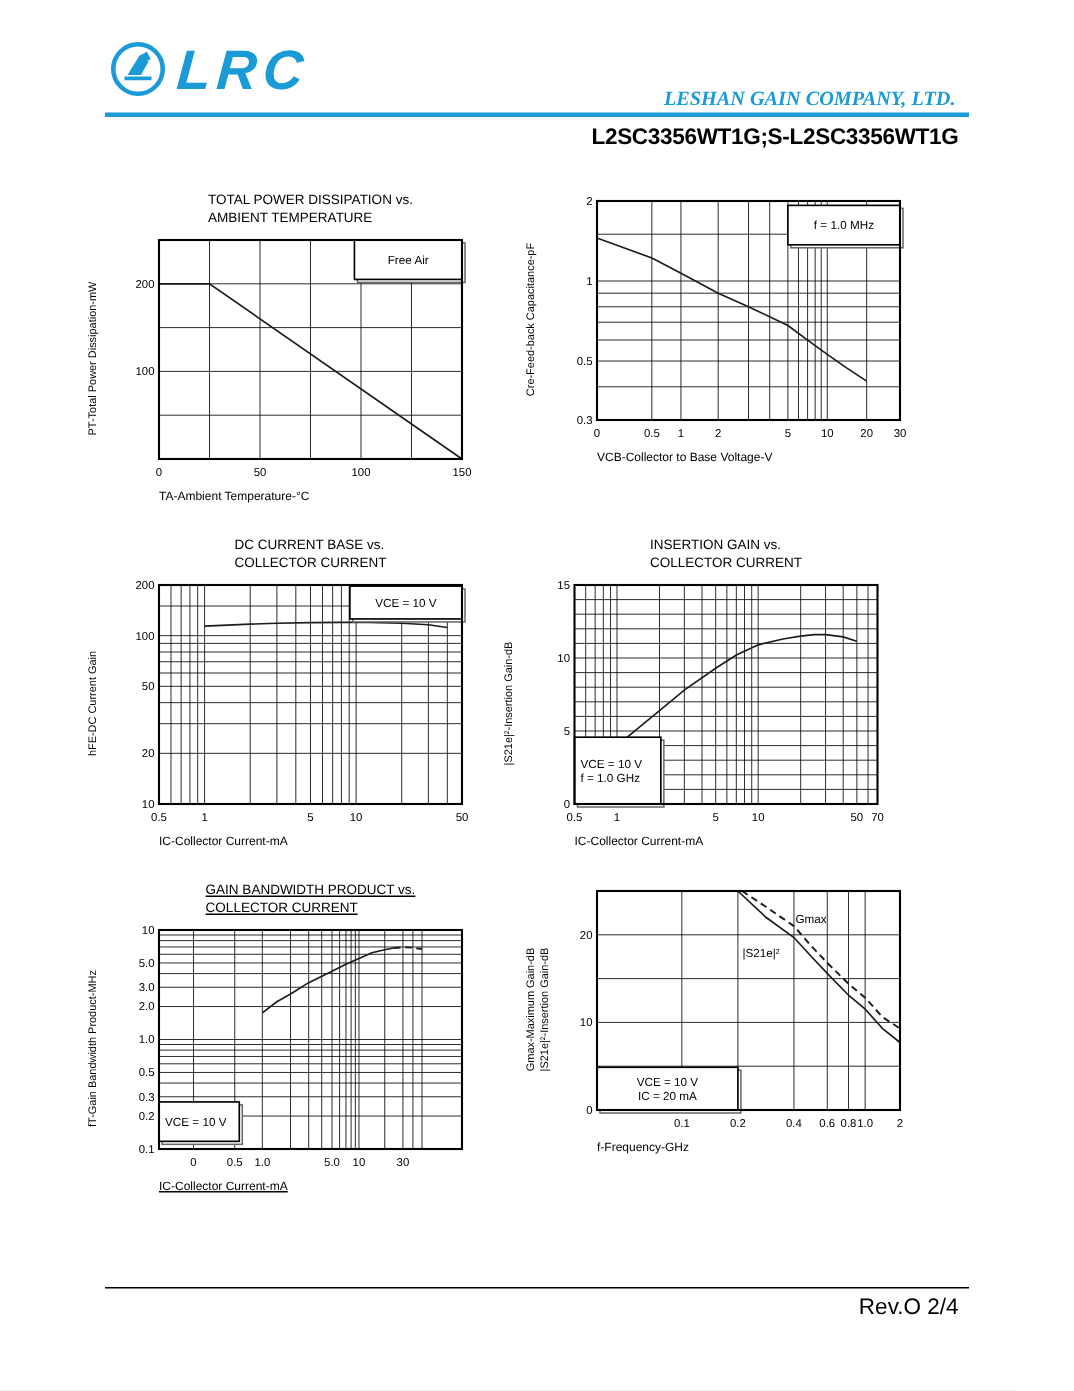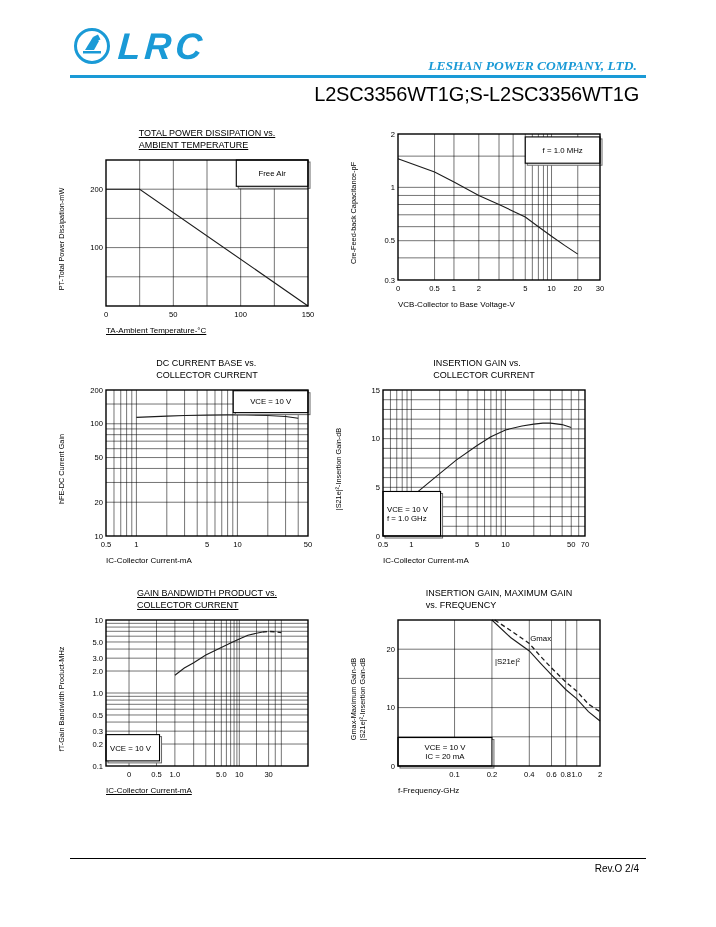--- a/index.html
+++ b/index.html
@@ -9,21 +9,21 @@
   
   .logo{position:absolute;left:72px;top:26px;display:flex;align-items:center;}
   .logo-mark{width:40px;height:40px;}
   .logo-text{font-size:37px;font-weight:bold;font-style:italic;
              color:var(--accent);letter-spacing:4px;line-height:1;margin-left:6px;
              transform:skewX(-4deg);}
   .company{position:absolute;right:79px;top:58px;font-family:"Liberation Serif",serif;
            font-weight:bold;font-style:italic;font-size:13.5px;color:var(--accent);}
   .header-rule{position:absolute;left:70px;top:75px;width:576px;height:2.5px;
                background:var(--accent);}
-  .part-number{position:absolute;right:77px;top:83px;font-size:20px;font-weight:normal;
+  .part-number{position:absolute;right:77px;top:83px;font-size:15px;font-weight:bold;
                letter-spacing:-0.2px;}
   .section-title{position:absolute;left:62px;top:103px;font-size:11px;font-weight:bold;}
 
   
   .fig{position:absolute;width:290px;margin:0;}
   .titlewrap{margin-left:50px;width:202px;}
   .fig-title{display:table;margin:0 auto;text-align:left;white-space:pre-line;
              font-size:9px;line-height:1.3;margin-bottom:3px;}
   .fig-row{display:flex;align-items:center;}
   .ylabwrap{position:relative;width:16px;height:170px;flex:none;}
@@ -42,42 +42,42 @@
   svg.plot text{font-family:"Liberation Sans",sans-serif;fill:#000;}
   svg.plot .tick{font-size:7.6px;}
   svg.plot .xtick{text-anchor:middle;}
   svg.plot .ytick{text-anchor:end;}
   svg.plot .anntext{font-size:7.8px;}
   svg.plot .ctr{text-anchor:middle;}
   svg.plot .inlab{font-size:7.8px;}
 
   
   .footer-rule{position:absolute;left:70px;top:858px;width:576px;height:1.2px;background:#000;}
-  .revision{position:absolute;right:77px;top:863px;font-size:10px;text-align:right;}
+  .revision{position:absolute;right:77px;top:863px;font-size:15px;text-align:right;}
 </style>
 </head>
 <body>
 
 <div class="page">
 
   <div class="logo">
     <svg class="logo-mark" viewBox="0 0 40 40">
       <circle cx="20" cy="20" r="16.5" fill="none" stroke="#1a9ad6" stroke-width="3"></circle>
       <path d="M11 25 L29 25 L29 27.5 L11 27.5 Z" fill="#1a9ad6"></path>
       <path d="M13 24 L21 11 L27 15 L22 24 Z" fill="#1a9ad6"></path>
       <path d="M21 11 L26 8.5 L28.5 13.5 L24 15.5 Z" fill="#1a9ad6"></path>
     </svg>
     <span class="logo-text">LRC</span>
   </div>
 
-  <div class="company">LESHAN POWER COMPANY, LTD.</div>
+  <div class="company">LESHAN GAIN COMPANY, LTD.</div>
   <div class="header-rule"></div>
   <div class="part-number">L2SC3356WT1G;S-L2SC3356WT1G</div>
 
-  <figure class="fig" style="left:56px;top:128px;text-decoration:underline;">
+  <figure class="fig" style="left:56px;top:128px;">
     <div class="titlewrap">
         <div class="fig-title">TOTAL POWER DISSIPATION vs.
 AMBIENT TEMPERATURE</div>
       </div>
     <div class="fig-row">
       <div class="ylabwrap">
           <div class="ylab">PT-Total Power Dissipation-mW</div>
         </div>
       <svg class="plot" width="252" height="170">
           <line x1="67.66666666666666" y1="6" x2="67.66666666666666" y2="152" class="grid"></line>
@@ -337,24 +337,20 @@
           <text x="31" y="59.62481031652937" class="tick ytick">2.0</text>
           <text x="31" y="46.770148405464646" class="tick ytick">3.0</text>
           <text x="31" y="30.575189683470633" class="tick ytick">5.0</text>
           <text x="31" y="8.6" class="tick ytick">10</text>
         </svg>
     </div>
     <div class="xlab">IC-Collector Current-mA</div>
   </figure>
 
   <figure class="fig" style="left:348px;top:588px;">
-    <div class="titlewrap">
-        <div class="fig-title">INSERTION GAIN, MAXIMUM GAIN
-vs. FREQUENCY</div>
-      </div>
     <div class="fig-row">
       <div class="ylabwrap">
           <div class="ylab">Gmax-Maximum Gain-dB
 |S21e|²-Insertion Gain-dB</div>
         </div>
       <svg class="plot" width="252" height="170">
           <line x1="90.56" y1="6" x2="90.56" y2="152" class="grid"></line>
           <line x1="127.92999999999999" y1="6" x2="127.92999999999999" y2="152" class="grid"></line>
           <line x1="165.3" y1="6" x2="165.3" y2="152" class="grid"></line>
           <line x1="187.52" y1="6" x2="187.52" y2="152" class="grid"></line>

